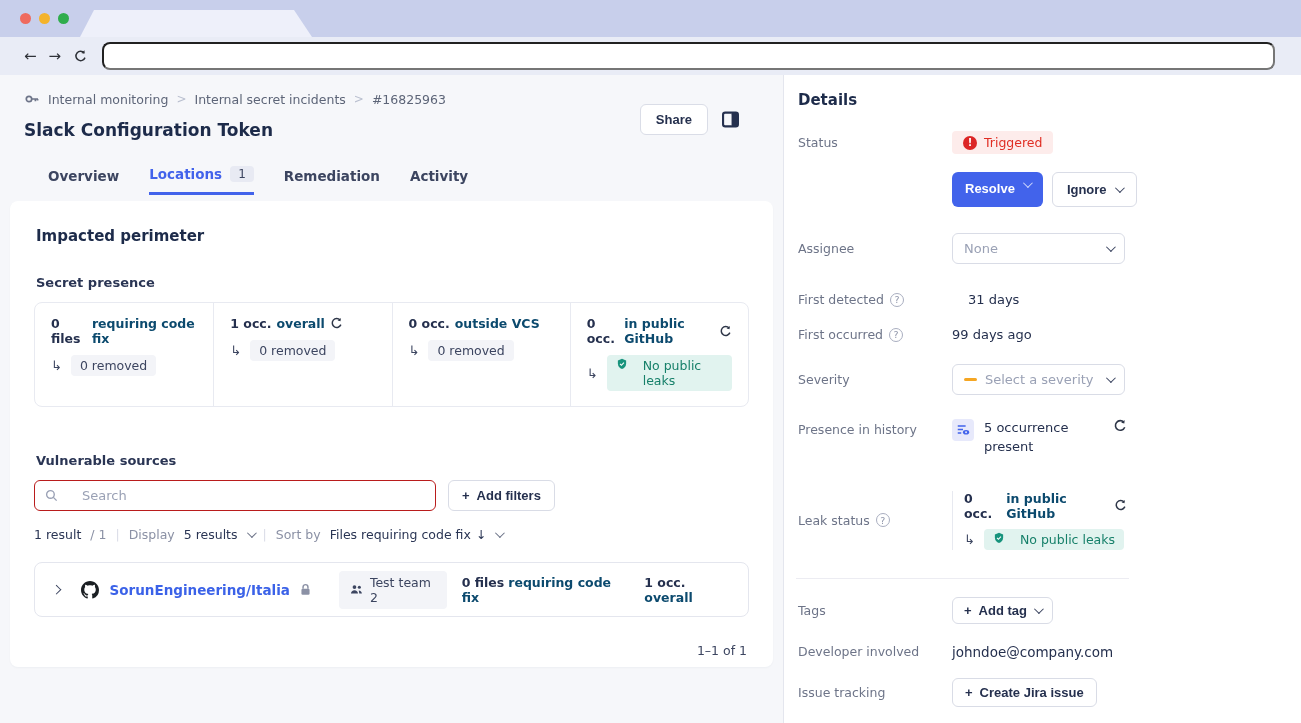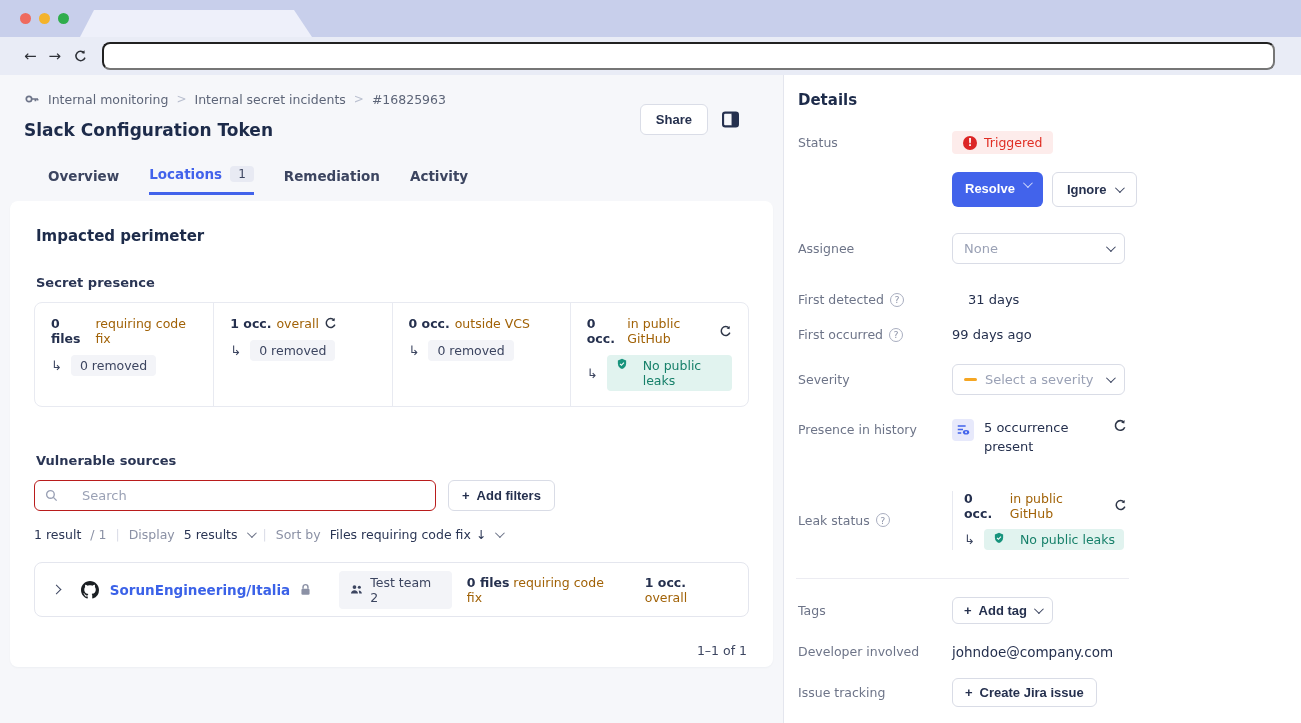--- a/index.html
+++ b/index.html
@@ -35,21 +35,21 @@
   .card { margin:6px 10px 0 10px; background:#fff; border-radius:8px; height:466px;
     padding:26px 16px 0 16px; box-shadow:0 1px 2px rgba(30,40,80,0.04); }
   .section-title { font-size:15px; font-weight:bold; color:#1d2b4a; margin-left:10px; }
   .sub-title { font-size:13px; font-weight:bold; color:#2a3554; margin:30px 0 12px 10px; }
   .presence-grid { display:grid; grid-template-columns:repeat(4,1fr);
     border:1px solid #e8eaf1; border-radius:8px; margin:0 8px; }
   .p-cell { padding:13px 16px 15px 16px; }
   .p-cell + .p-cell { border-left:1px solid #e8eaf1; }
   .p-line1 { display:flex; align-items:center; gap:5px; font-size:12.5px; }
   .p-val { font-weight:bold; color:#25304e; }
-  .p-lab { color:#a16207; }
+  .p-lab { color:#0c4a6e;font-weight:bold; }
   .p-line2 { display:flex; align-items:center; gap:9px; margin-top:9px; font-size:12.5px; }
   .ret-arrow { color:#3c4560; font-size:13px; }
   .pill { background:#f3f4f8; border-radius:4px; padding:3px 9px; color:#3c4560; }
   .pill-teal { background:#e1f3ef; color:#17806a; display:inline-flex; align-items:flex-start; gap:15px; }
   .refresh-ic { color:#2e3648; }
   .search-row { display:flex; gap:12px; margin:46px 8px 0 8px; }
   .search-box { width:402px; height:31px; border:1px solid #b91c1c; border-radius:6px;
     background:#fff; display:flex; align-items:center; padding:0 10px; gap:24px; }
   .search-box input { border:none; outline:none; flex:1; font-size:13px; color:#3c4560;
     font-family:inherit; background:transparent; }

